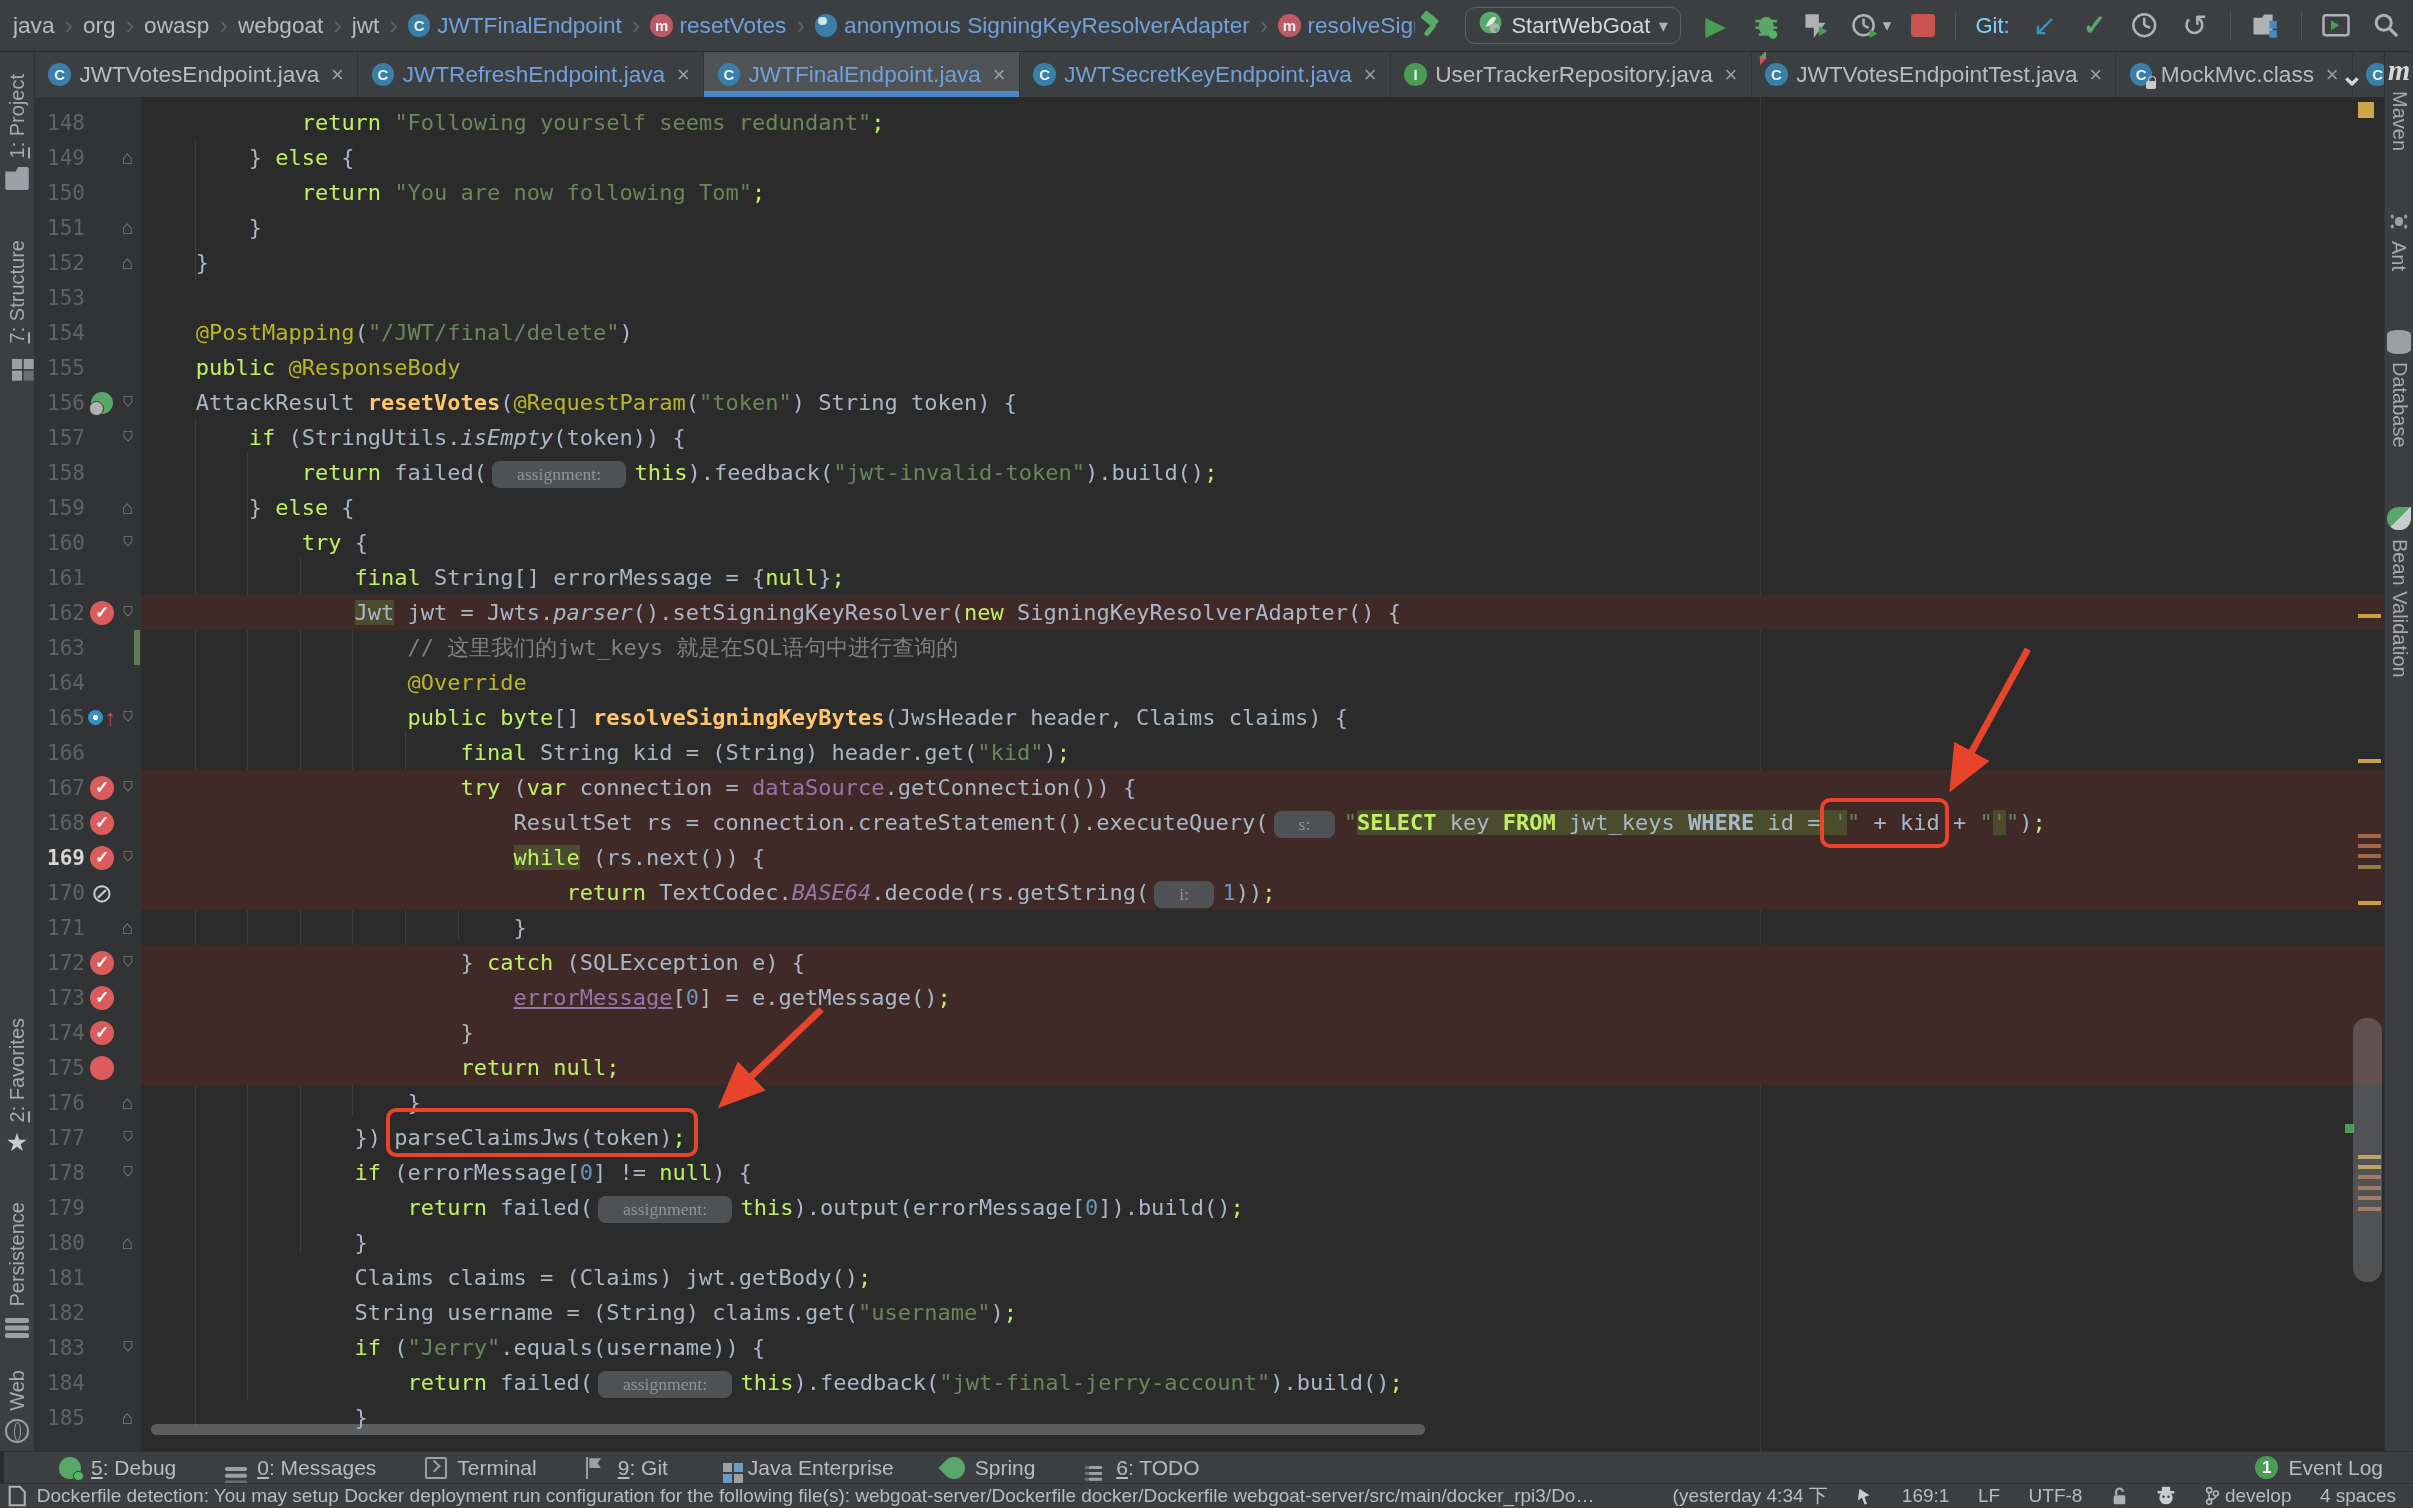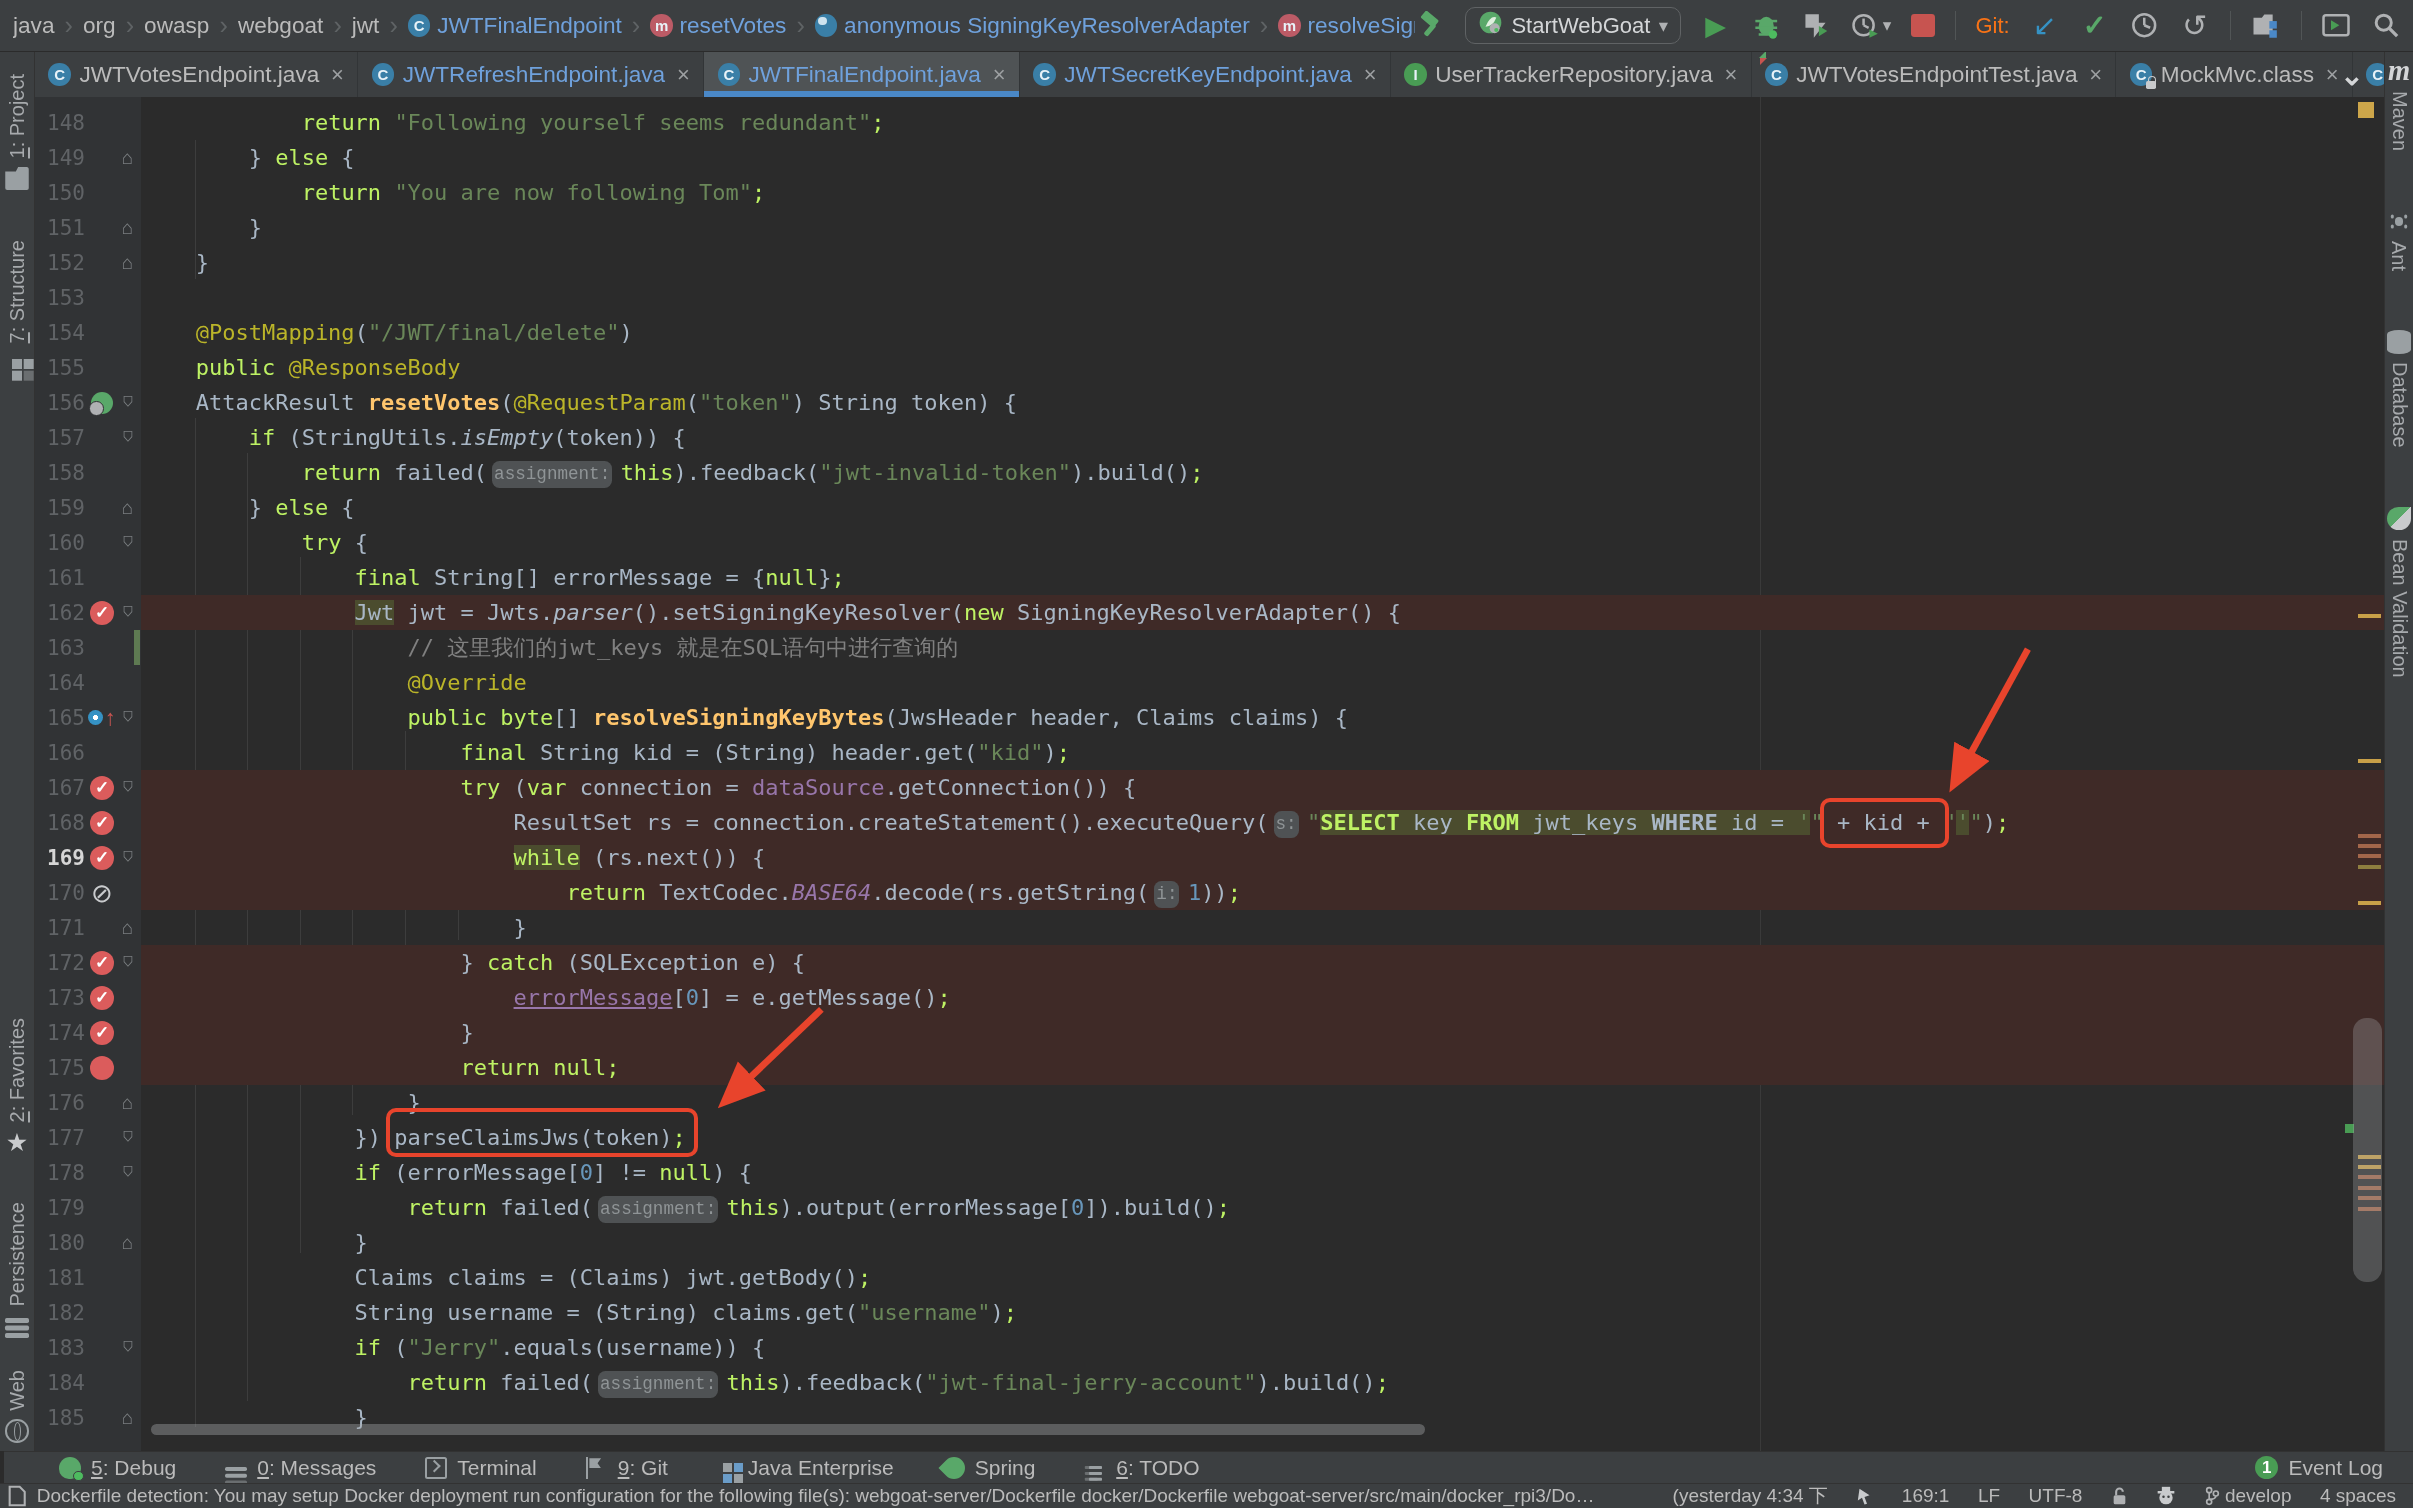--- a/index.html
+++ b/index.html
@@ -34,21 +34,21 @@
 
   .topbar-right { display:flex; align-items:center; gap:20px; }
   .tb-icon { display:inline-flex; align-items:center; justify-content:center; min-width:30px; height:34px;
              font-size:25px; color:#AFB1B3; }
   .tb-icon.play { color:#499C54; font-size:27px; }
   .tb-icon.update { color:#3592C4; font-size:28.5px; }
   .tb-icon.commit { color:#59A869; font-size:28.5px; font-weight:bold; }
   .tb-icon.rollback { font-size:30px; }
   .stopsq { width:23.5px; height:23.5px; background:#C75450; border-radius:3.4px; }
   .vsep { width:0.8px; height:28.5px; background:#515556; }
-  .gitlabel { font-size:22px; color:#f97316; }
+  .gitlabel { font-size:22px; color:#7dd3fc; }
   .run-chip { display:flex; align-items:center; gap:8.4px; border:0.8px solid #606365; border-radius:10px;
               height:37px; padding:0 11.7px; font-size:22px; color:#D4D6D8; }
   .run-chip .dd { font-size:18.4px; color:#AFB1B3; }
   .profiler { position:relative; }
   .profiler .dd { font-size:17px; margin-left:3.4px; }
 
   
   .tabbar { position:absolute; left:35px; top:52px; width:2349px; height:45px; background:#3C3F41;
             display:flex; align-items:stretch; }
   #tabs { display:flex; align-items:stretch; overflow:hidden; }
@@ -118,22 +118,22 @@
   .tk-str { color:#6A8759; }
   .tk-num { color:#6897BB; }
   .tk-ann { color:#BBB529; }
   .tk-com { color:#808080; }
   .tk-decl { color:#FFC66D; font-weight:bold; }
   .tk-field { color:#9876AA; }
   .tk-i { font-style:italic; }
   .tk-b { font-weight:bold; }
   .tk-u { text-decoration:underline; }
   .tk-bg { background:#4B4C2E; }
-  .tk-hint { display:inline-block; background:#4F5254; color:#8F9496; border-radius:7.5px; padding:0 2px;
-             font-size:17.6px; font-family:Liberation Mono, monospace; line-height:27px; height:27px;
+  .tk-hint { display:inline-block; background:#4F5254; color:#8F9496; border-radius:7.5px; padding:0 25px;
+             font-size:17.6px; font-family:Liberation Serif, serif; line-height:27px; height:27px;
              vertical-align:middle; margin:0 8.4px 0 5px; }
 
   .guide { position:absolute; width:0.8px; background:#3D3D3D; z-index:1; }
   .margin-line { position:absolute; left:1619px; top:0; width:0.8px; height:1354px; background:#3A3A3A; z-index:1; }
 
   .anno-box { position:absolute; border:4.2px solid #E8442C; border-radius:10px; z-index:5; }
   .anno-arrows { position:absolute; left:0; top:0; width:2243px; height:1354px; z-index:5; pointer-events:none; }
 
   .hthumb { position:absolute; left:10px; top:1327px; width:1274px; height:11px; border-radius:5.9px;
             background:rgba(168,170,172,0.40); z-index:6; }

